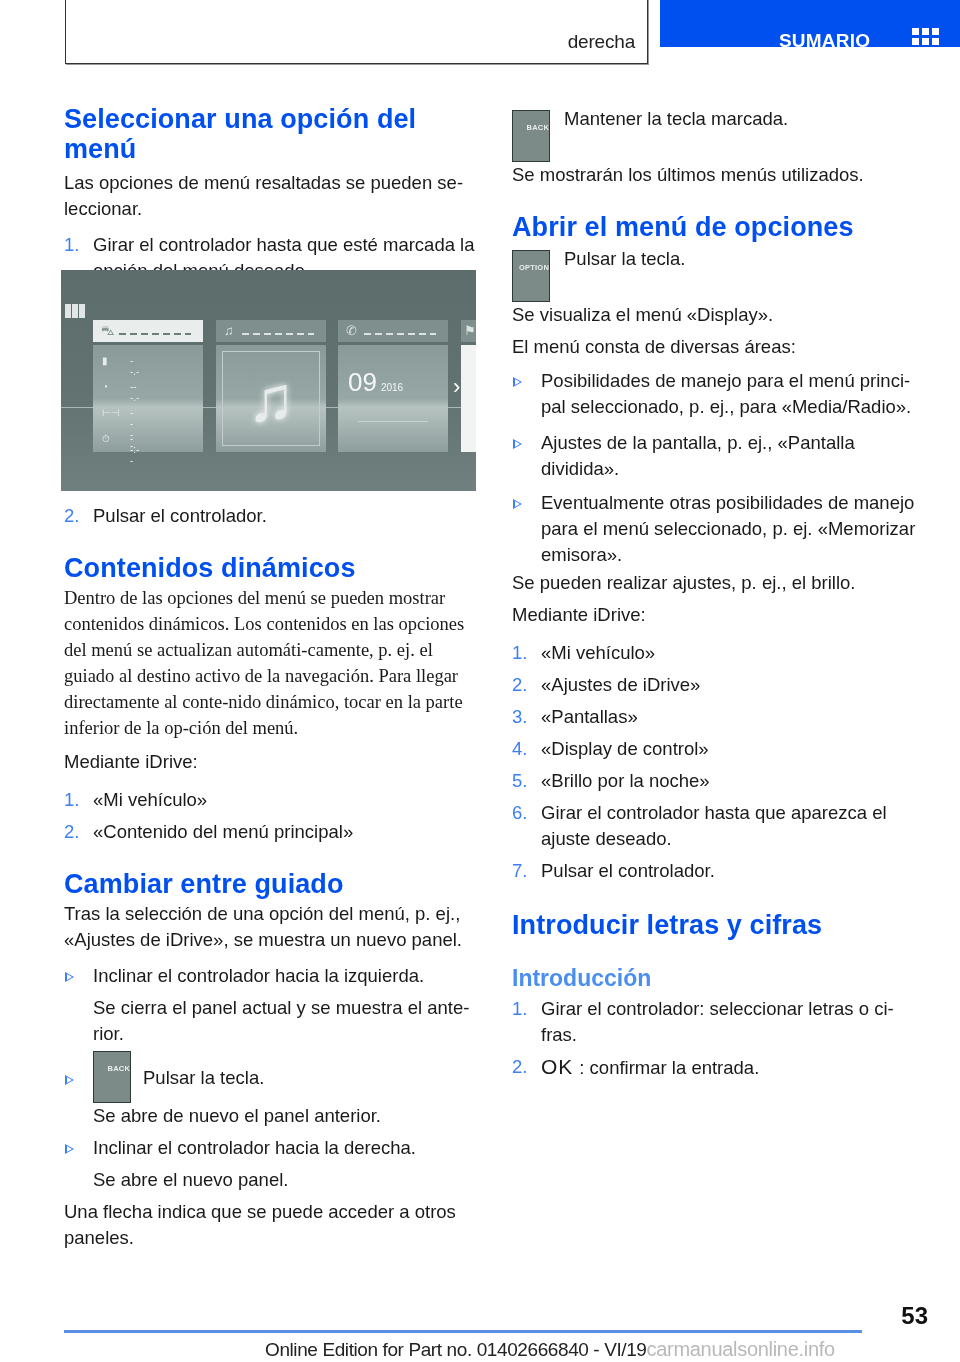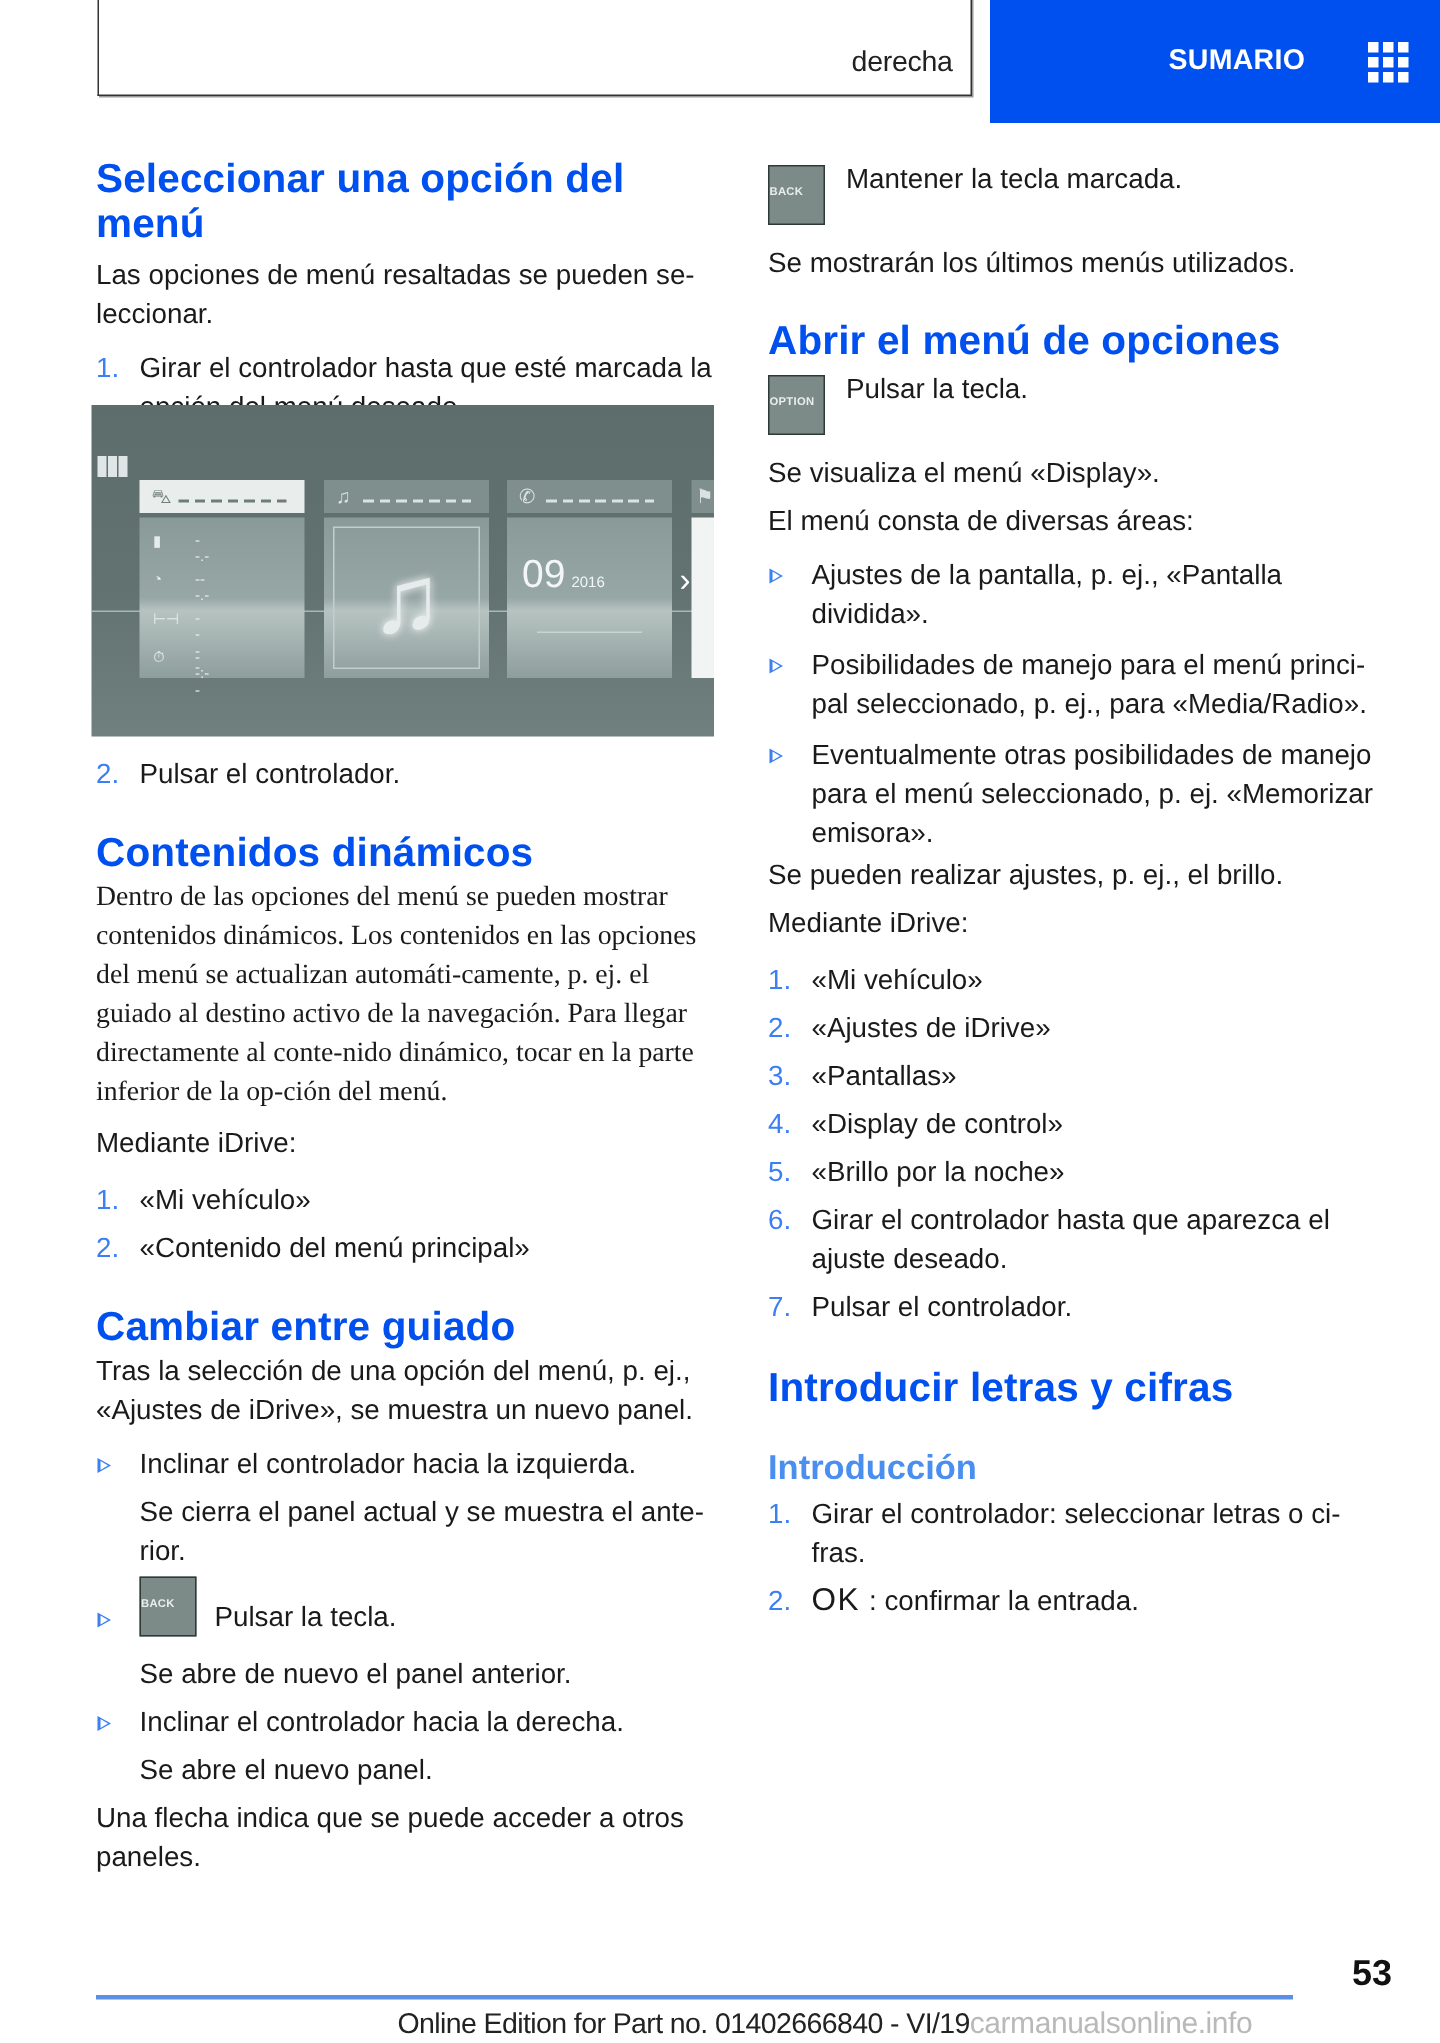--- a/index.html
+++ b/index.html
@@ -11,21 +11,21 @@
   .hdr-box {
     position: absolute; left: 65px; top: -2px; width: 583px; height: 66px;
     border: 1.5px solid #333; border-top: none; box-sizing: border-box;
     box-shadow: 1px 1px 0 #999;
   }
   .hdr-title {
     position: absolute; right: 12px; bottom: 10px;
     font-size: 19px; color: #222; letter-spacing: -0.2px;
   }
   .hdr-sumario {
-    position: absolute; left: 660px; top: 0; width: 300px; height: 82px;
+    position: absolute; left: 660px; top: 0; width: 300px; height: 47px;
     background: #0050f0; color: #fff; box-sizing: border-box;
   }
   .hdr-sumario .lbl {
     position: absolute; left: 119px; top: 30px; font-size: 19px; font-weight: bold;
     letter-spacing: 0.2px;
   }
   .grid-icon {
     position: absolute; left: 252px; top: 28px; width: 28px; height: 25px;
     display: grid; grid-template-columns: repeat(3, 7px); grid-template-rows: repeat(3, 7px);
     gap: 3px;
@@ -53,23 +53,23 @@
     border-top: 5.5px solid transparent; border-bottom: 5.5px solid transparent;
     border-left: 9px solid #3b7ff2;
   }
   .ul-item .tri::after {
     content: ""; position: absolute; left: -7.5px; top: -3px; width: 0; height: 0;
     border-top: 3px solid transparent; border-bottom: 3px solid transparent;
     border-left: 5px solid #fff;
   }
 
   .key {
-    display: inline-block; width: 38px; height: 40px; background: #7d8b88;
+    display: inline-block; width: 38px; height: 52px; background: #7d8b88;
     border: 1.5px solid #2f3a38; box-sizing: border-box; color: #e8eeee;
-    font-size: 7.5px; font-weight: bold; text-align: left; line-height: 34px;
+    font-size: 7.5px; font-weight: bold; text-align: right; line-height: 34px;
     letter-spacing: 0.2px;
   }
   .key-row { position: relative; padding-left: 52px; min-height: 40px; }
   .key-row .key { position: absolute; left: 0; top: 4px; }
 
   
   .figure {
     position: absolute; left: 61px; top: 270px; width: 415px; height: 221px;
     background: linear-gradient(180deg, #5c6d6b 0%, #617270 55%, #6f807e 100%);
     overflow: hidden;
@@ -268,27 +268,27 @@
   </div>
   <p style="margin-top:6px;">Se mostrarán los últimos menús utilizados.</p>
 
   <h2 style="margin-top:24px;">Abrir el menú de opciones</h2>
   <div class="key-row" style="margin-top:4px; min-height:50px;">
     <span class="key" style="top:4px;">OPTION</span>
     <span>Pulsar la tecla.</span>
   </div>
   <p style="margin-top:6px;">Se visualiza el menú «Display».</p>
   <p style="margin-top:6px;">El menú consta de diversas áreas:</p>
+  <div class="ul-item" style="margin-top:8px;">
+    <span class="tri"></span>
+    <span>Posibilidades de manejo para el menú princi-pal seleccionado, p. ej., para «Media/Radio».</span>
+  </div>
   <div class="ul-item" style="margin-top:10px;">
     <span class="tri"></span>
     <span>Ajustes de la pantalla, p. ej., «Pantalla dividida».</span>
-  </div>
-  <div class="ul-item" style="margin-top:8px;">
-    <span class="tri"></span>
-    <span>Posibilidades de manejo para el menú princi-pal seleccionado, p. ej., para «Media/Radio».</span>
   </div>
   <div class="ul-item" style="margin-top:8px;">
     <span class="tri"></span>
     <span>Eventualmente otras posibilidades de manejo para el menú seleccionado, p. ej. «Memorizar emisora».</span>
   </div>
 
   <p style="margin-top:2px;">Se pueden realizar ajustes, p. ej., el brillo.</p>
   <p style="margin-top:6px;">Mediante iDrive:</p>
   <div class="ol-item" style="margin-top:12px;">
     <span class="num">1.</span>

